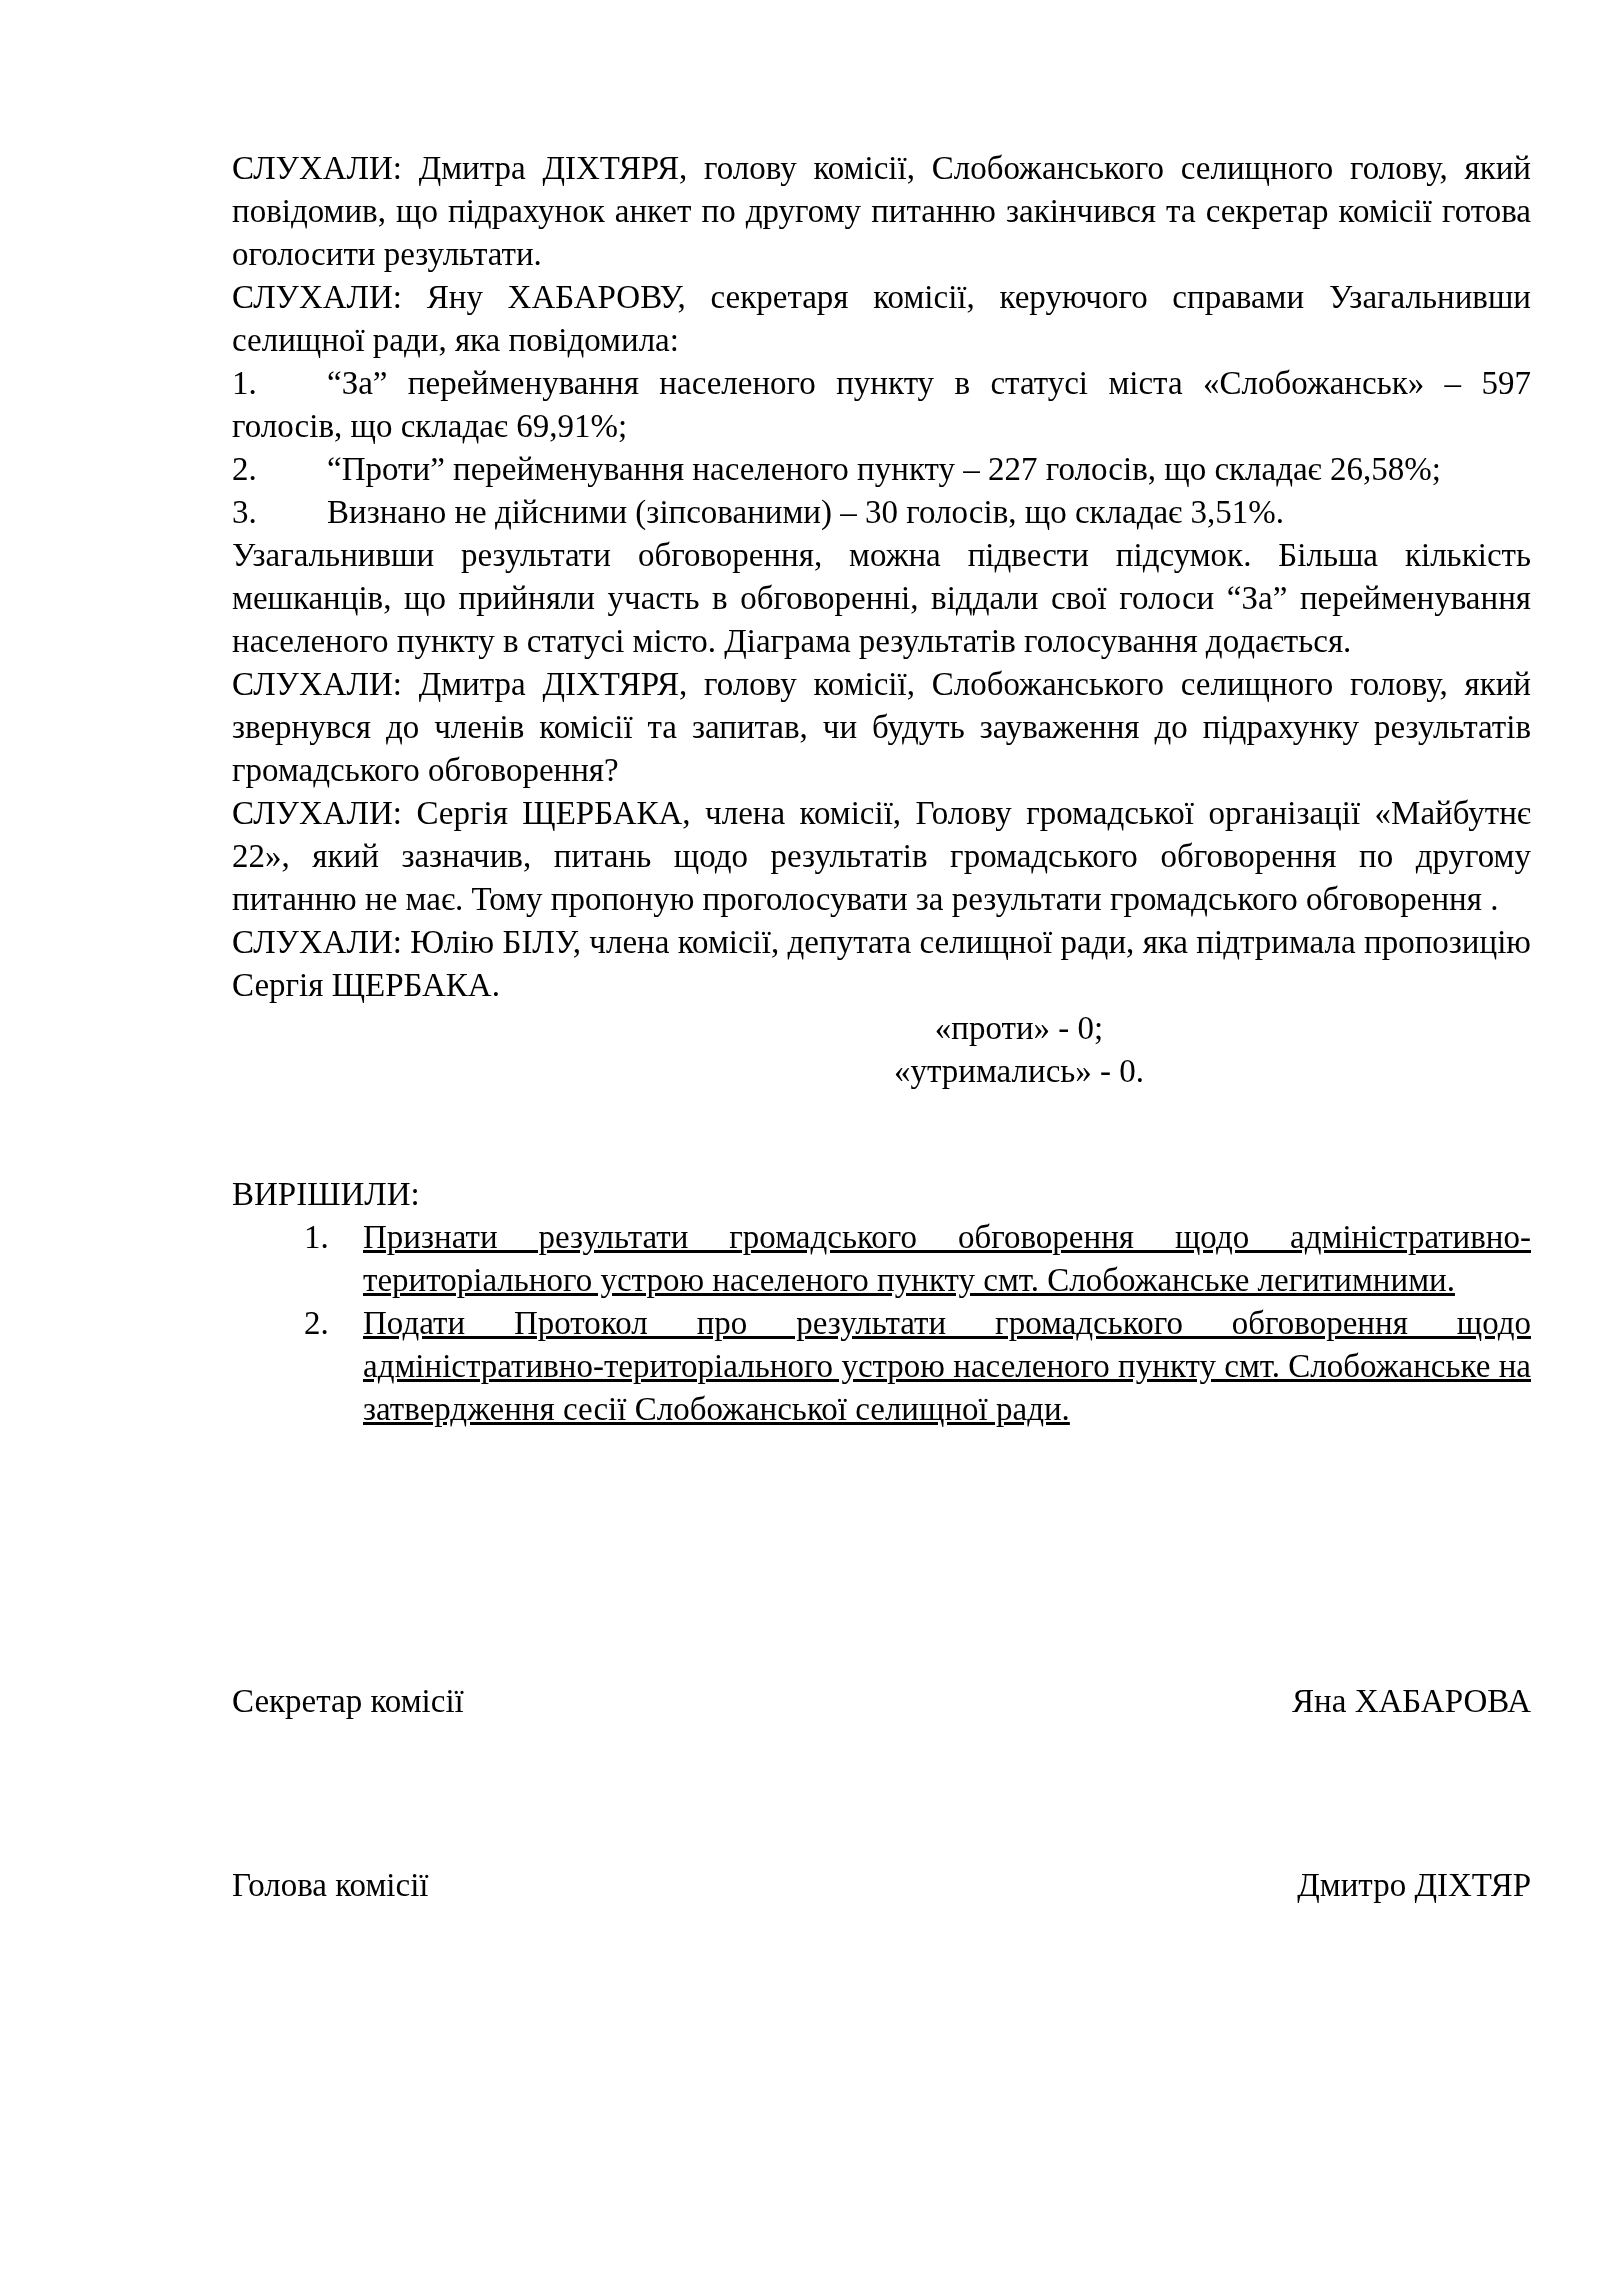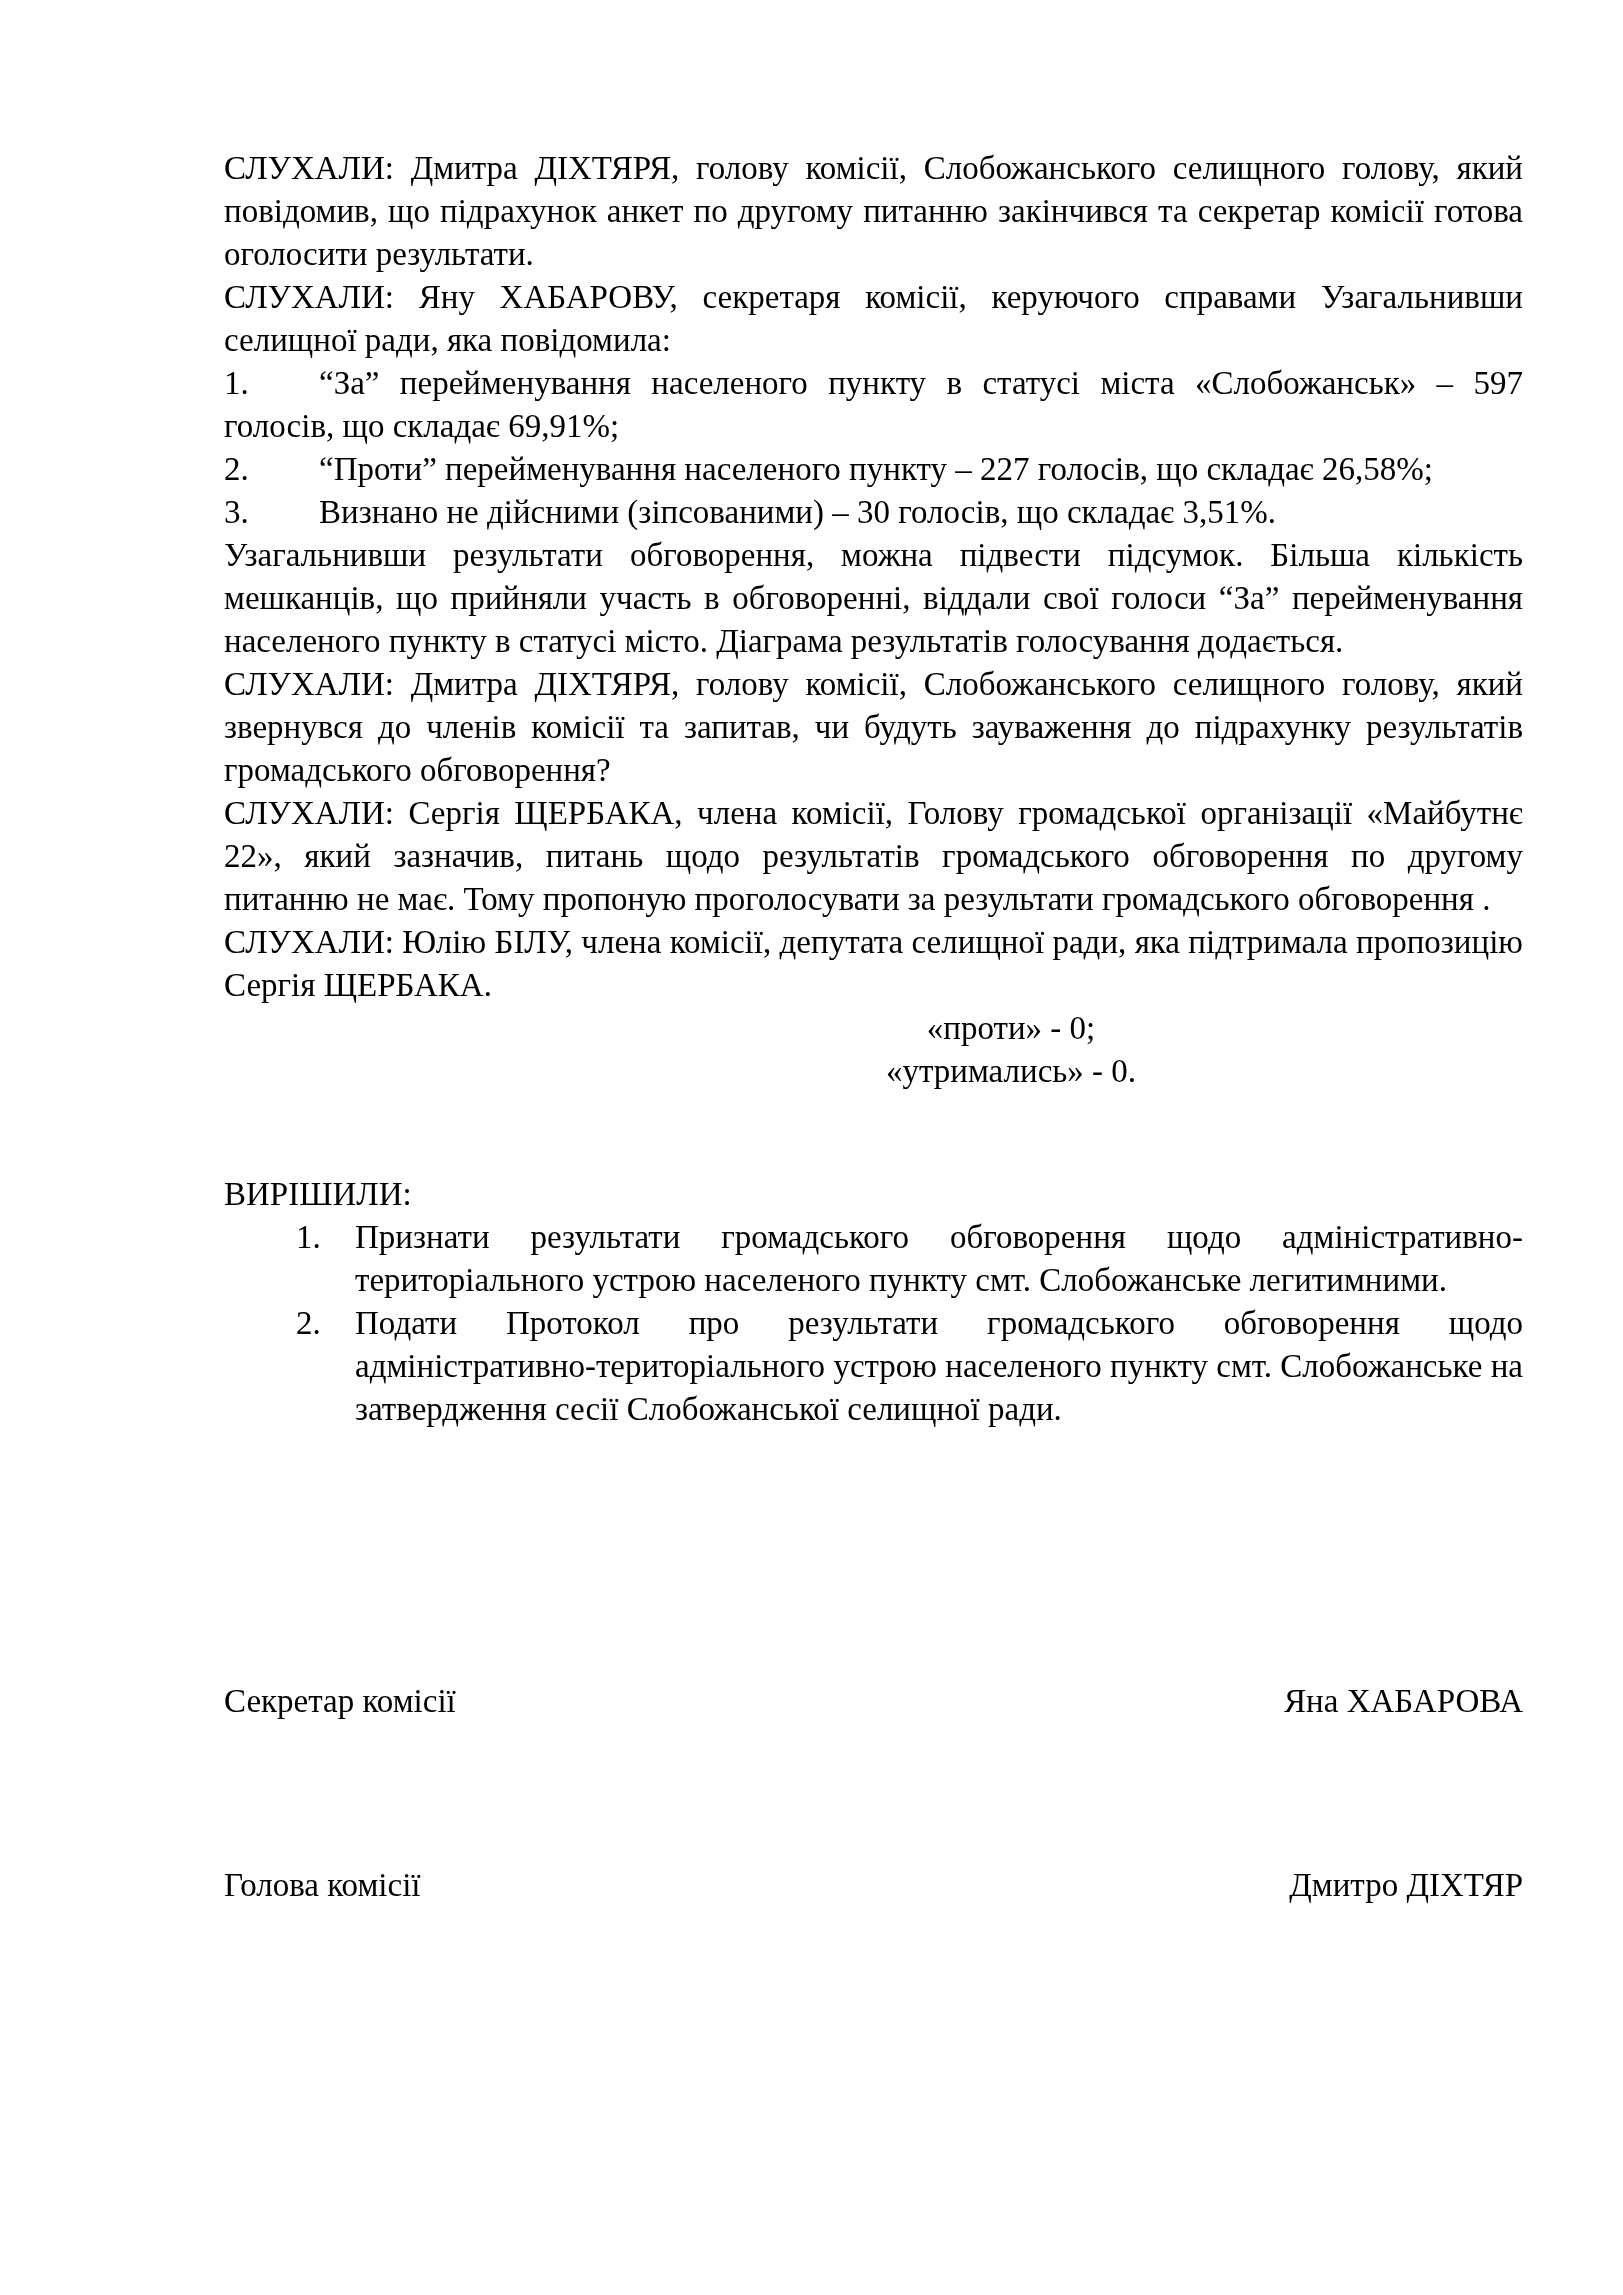--- a/index.html
+++ b/index.html
@@ -13,21 +13,21 @@
     height: 2295px;
     background: #ffffff;
     color: #000000;
     font-family: "Liberation Serif", "DejaVu Serif", serif;
     font-size: 33px;
     line-height: 43px;
     overflow: hidden;
   }
   .content {
     position: absolute;
-    left: 224px;
+    left: 232px;
     top: 147px;
     width: 1299px;
   }
   .para {
     margin: 0;
     text-align: justify;
   }
   .inum {
     display: inline-block;
     width: 95px;
@@ -47,20 +47,21 @@
     display: flex;
     margin-left: 72px;
   }
   .decision .dnum {
     flex: none;
     width: 59px;
   }
   .decision .dtext {
     flex: 1;
     text-align: justify;
+    text-decoration: underline;
   }
   .signature-block {
     margin-top: 249px;
   }
   .signature-row {
     display: flex;
     justify-content: space-between;
     align-items: baseline;
   }
   .signature-row + .signature-row {

